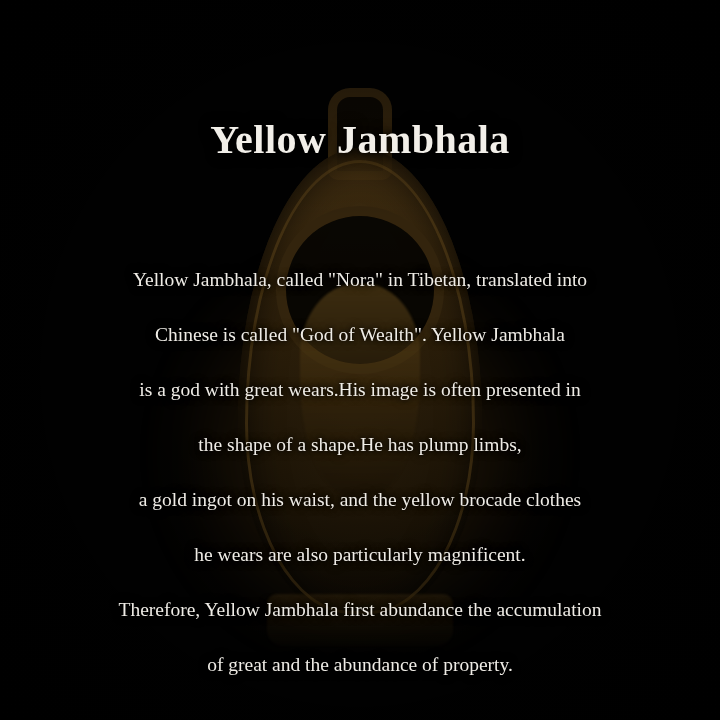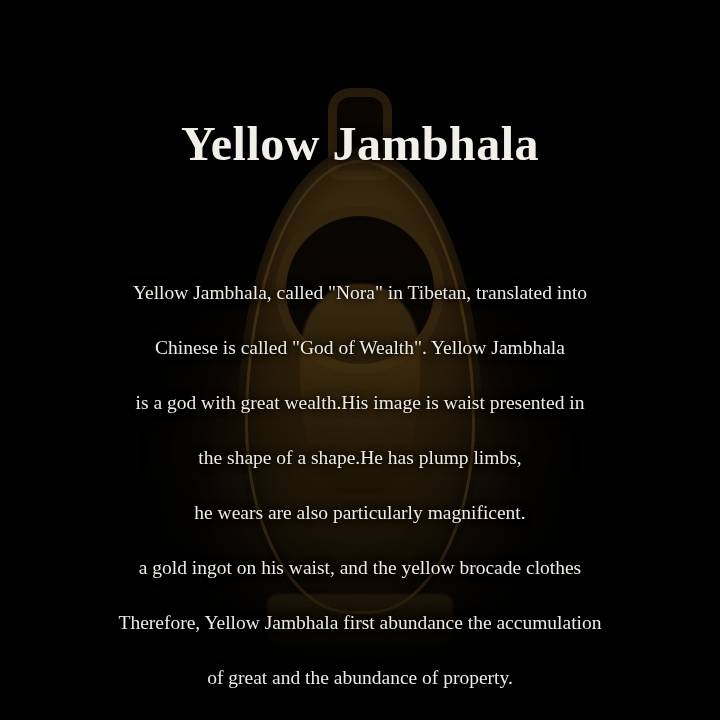--- a/index.html
+++ b/index.html
@@ -130,21 +130,21 @@
     position: absolute;
     inset: 0;
     display: flex;
     flex-direction: column;
     align-items: center;
     z-index: 5;
   }
   .title {
     margin-top: 116px;
     color: #f2efe9;
-    font-size: 48px;
+    font-size: 40px;
     letter-spacing: 0.5px;
     text-shadow: 0 0 14px rgba(0,0,0,0.95), 0 0 6px rgba(0,0,0,0.9);
     white-space: nowrap;
   }
   .body-copy {
     margin-top: 62px;
     width: 660px;
     text-align: center;
     color: #efece6;
     font-size: 19.5px;
@@ -172,22 +172,22 @@
   </div>
 
   <div class="vignette"></div>
 
   <div class="content">
     <h1 class="title">Yellow Jambhala</h1>
 
     <div class="body-copy">
       <span class="body-line">Yellow Jambhala, called "Nora" in Tibetan, translated into</span>
       <span class="body-line">Chinese is called "God of Wealth". Yellow Jambhala</span>
-      <span class="body-line">is a god with great wealth.His image is waist presented in</span>
+      <span class="body-line">is a god with great wears.His image is often presented in</span>
       <span class="body-line">the shape of a shape.He has plump limbs,</span>
+      <span class="body-line">a gold ingot on his waist, and the yellow brocade clothes</span>
       <span class="body-line">he wears are also particularly magnificent.</span>
-      <span class="body-line">a gold ingot on his waist, and the yellow brocade clothes</span>
       <span class="body-line">Therefore, Yellow Jambhala first abundance the accumulation</span>
       <span class="body-line">of great and the abundance of property.</span>
     </div>
   </div>
 
 </div>
 
 </body></html>

